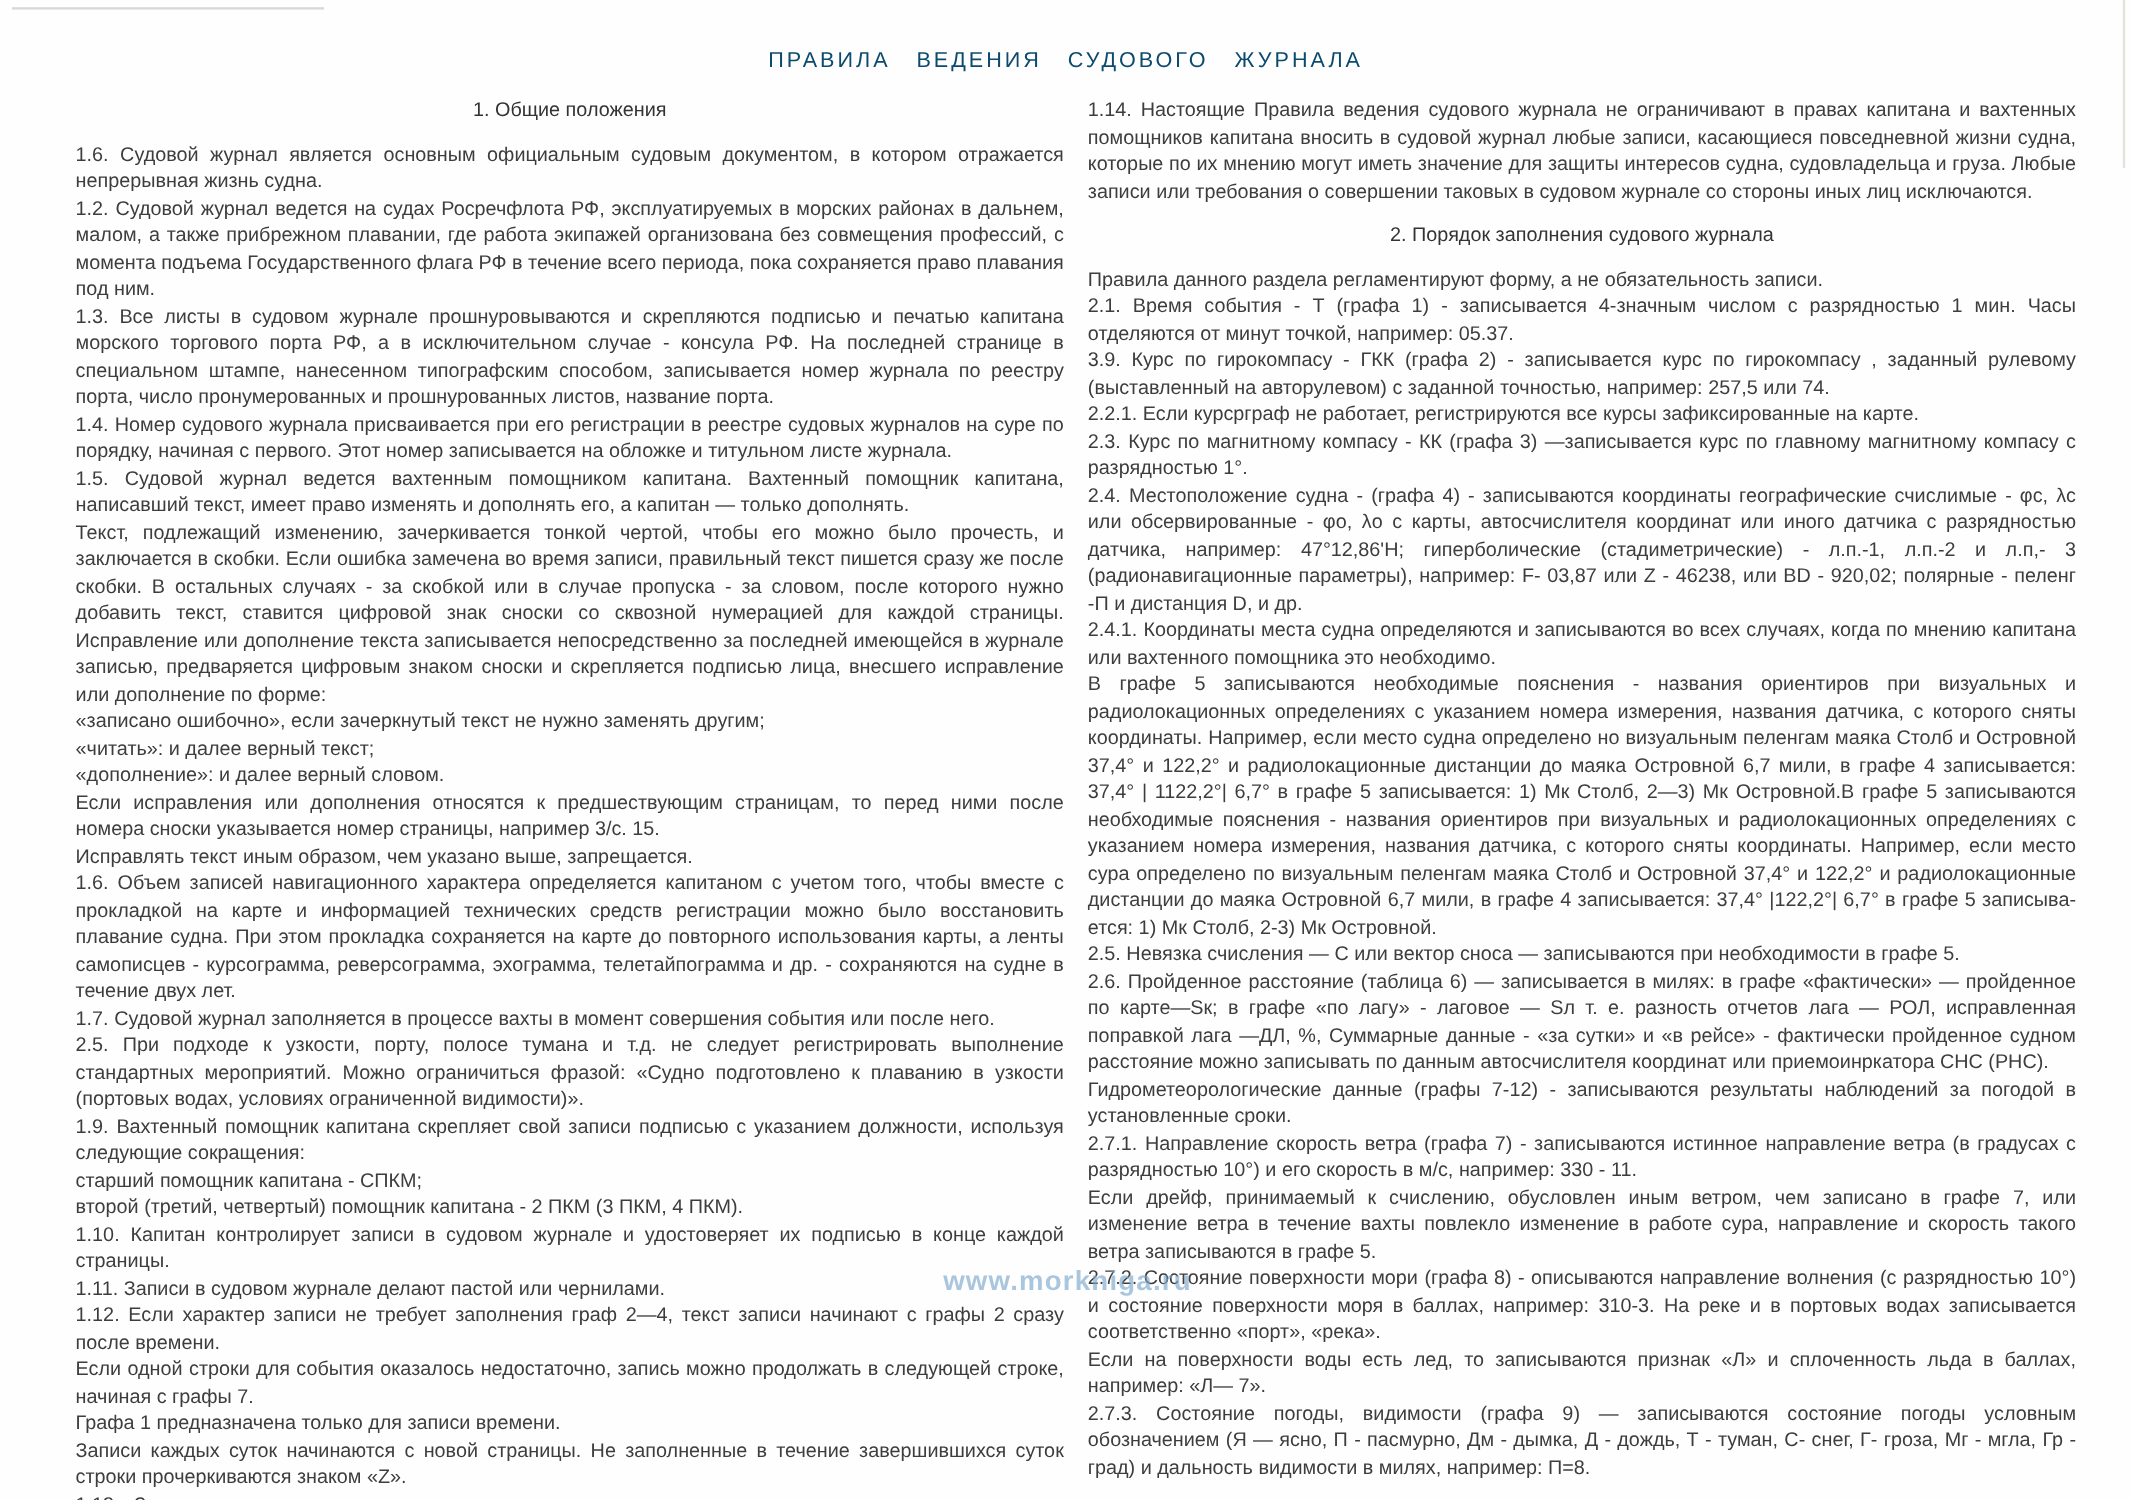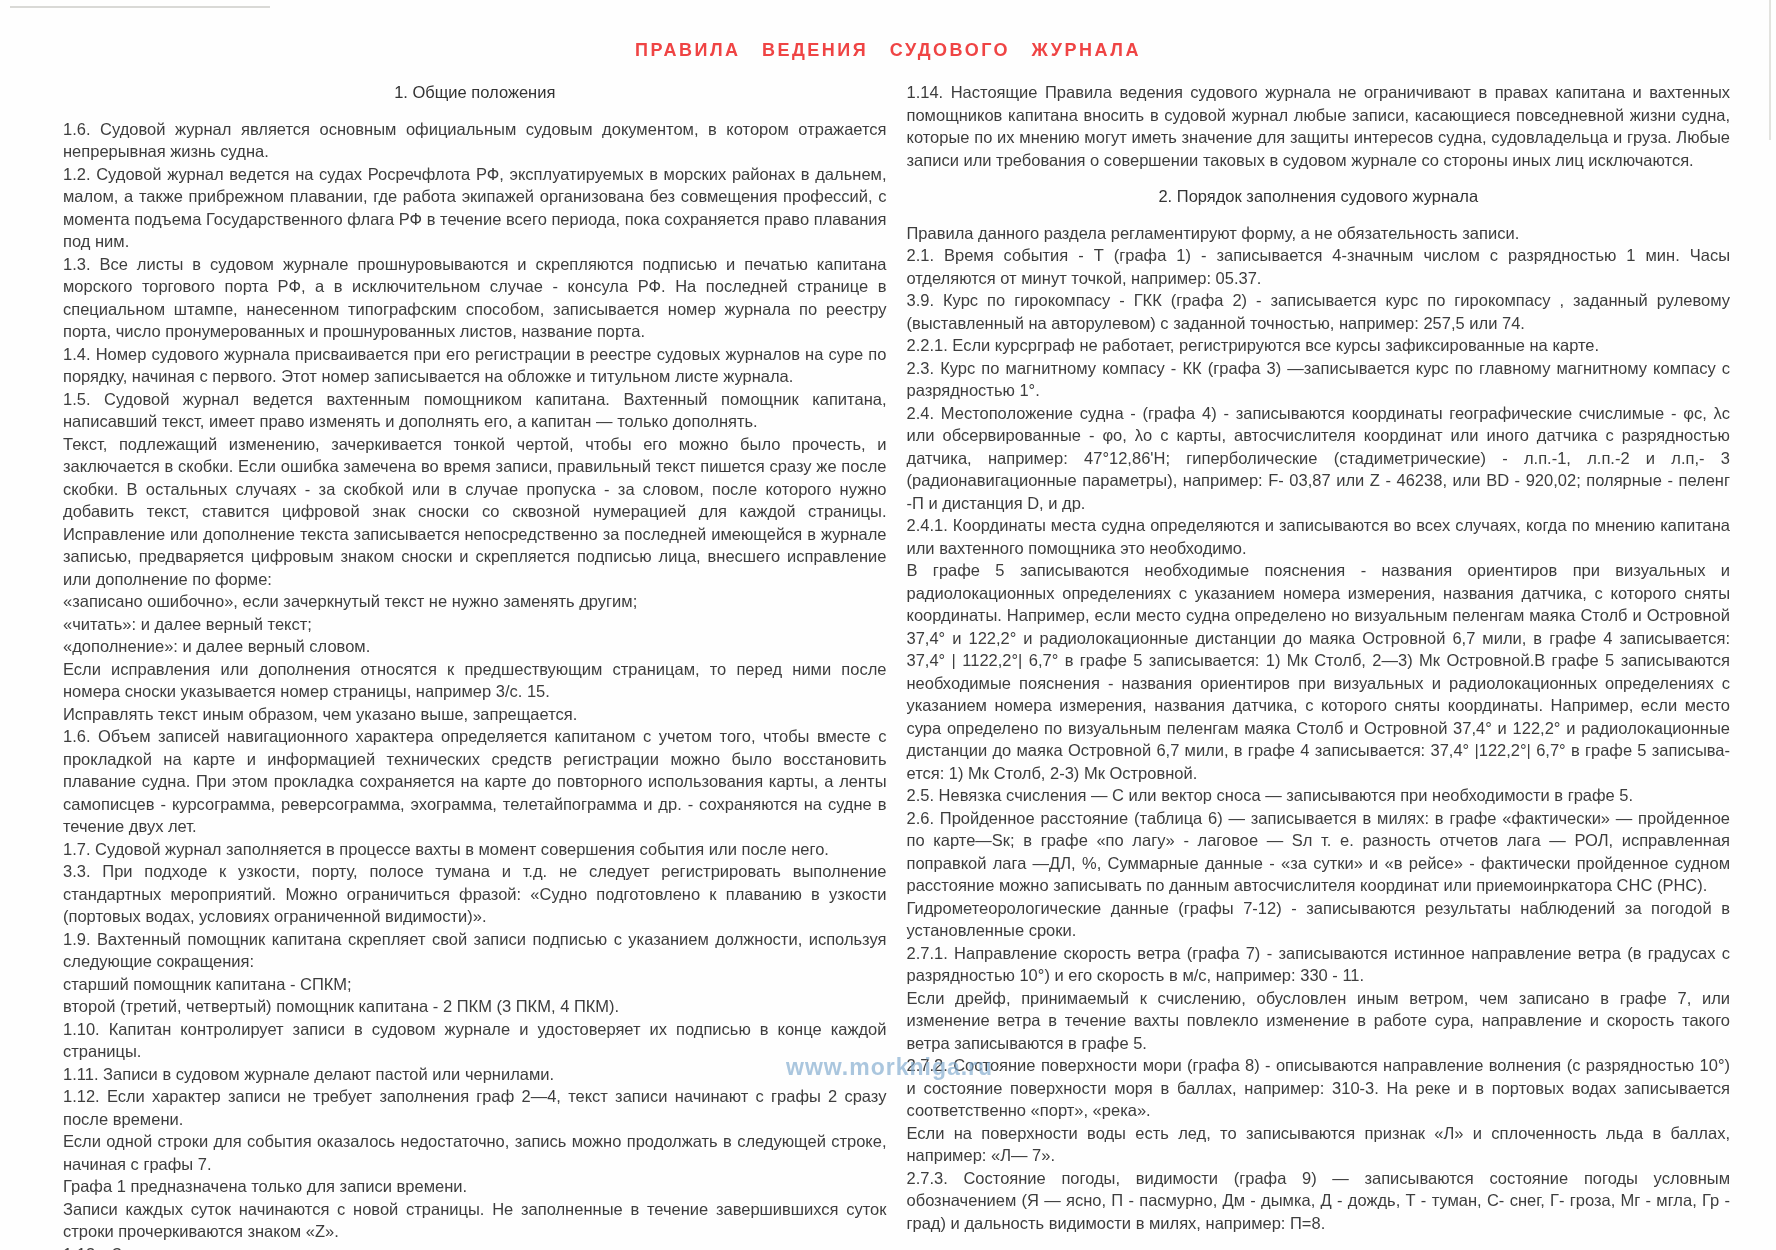--- a/index.html
+++ b/index.html
@@ -25,24 +25,24 @@
   .scan-line-right {
     position: absolute;
     top: 0; right: 5px;
     width: 2px; height: 140px;
     background: #e3e3df;
   }
   .doc-title {
     text-align: center;
     padding-top: 40px;
     font-size: 18px;
-    font-weight: bold;
+    font-weight: normal;
     letter-spacing: 2.5px;
     word-spacing: 14px;
-    color: #ef4444;
+    color: #0c4a6e;
   }
   .columns {
     display: flex;
     gap: 20px;
     padding: 20px 46px 0 63px;
   }
   .col {
     width: 824px;
     font-size: 16.5px;
     line-height: 22.5px;
@@ -92,21 +92,21 @@
       <p>1.4. Номер судового журнала присваивается при его регистрации в реестре судовых журна­лов на суре по порядку, начиная с первого. Этот номер записывается на обложке и титуль­ном листе журнала.</p>
       <p>1.5. Судовой журнал ведется вахтенным помощником капитана. Вахтенный помощник ка­питана, написавший текст, имеет право изменять и дополнять его, а капитан — только до­полнять.</p>
       <p>Текст, подлежащий изменению, зачеркивается тонкой чертой, чтобы его можно было про­честь, и заключается в скобки. Если ошибка замечена во время записи, правильный текст пишется сразу же после скобки. В остальных случаях - за скобкой или в случае пропуска - за словом, после которого нужно добавить текст, ставится цифровой знак сноски со сквозной нумерацией для каждой страницы. Исправление или дополнение текста записывается непо­средственно за последней имеющейся в журнале записью, предваряется цифровым знаком сноски и скрепляется подписью лица, внесшего исправление или дополнение по форме:</p>
       <p>«записано ошибочно», если зачеркнутый текст не нужно заменять другим;</p>
       <p>«читать»: и далее верный текст;</p>
       <p>«дополнение»: и далее верный словом.</p>
       <p>Если исправления или дополнения относятся к предшествующим страницам, то перед ними после номера сноски указывается номер страницы, например 3/с. 15.</p>
       <p>Исправлять текст иным образом, чем указано выше, запрещается.</p>
       <p>1.6. Объем записей навигационного характера определяется капитаном с учетом того, что­бы вместе с прокладкой на карте и информацией технических средств регистрации можно было восстановить плавание судна. При этом прокладка сохраняется на карте до повторного использования карты, а ленты самописцев - курсограмма, реверсограмма, эхограмма, теле­тайпограмма и др. - сохраняются на судне в течение двух лет.</p>
       <p>1.7. Судовой журнал заполняется в процессе вахты в момент совершения события или после него.</p>
-      <p>3.3. При подходе к узкости, порту, полосе тумана и т.д. не следует регистрировать выполне­ние стандартных мероприятий. Можно ограничиться фразой: «Судно подготовлено к плава­нию в узкости (портовых водах, условиях ограниченной видимости)».</p>
+      <p>2.5. При подходе к узкости, порту, полосе тумана и т.д. не следует регистрировать выполне­ние стандартных мероприятий. Можно ограничиться фразой: «Судно подготовлено к плава­нию в узкости (портовых водах, условиях ограниченной видимости)».</p>
       <p>1.9. Вахтенный помощник капитана скрепляет свой записи подписью с указанием должно­сти, используя следующие сокращения:</p>
       <p>старший помощник капитана - СПКМ;</p>
       <p>второй (третий, четвертый) помощник капитана - 2 ПКМ (3 ПКМ, 4 ПКМ).</p>
       <p>1.10. Капитан контролирует записи в судовом журнале и удостоверяет их подписью в конце каждой страницы.</p>
       <p>1.11. Записи в судовом журнале делают пастой или чернилами.</p>
       <p>1.12. Если характер записи не требует заполнения граф 2—4, текст записи начинают с гра­фы 2 сразу после времени.</p>
       <p>Если одной строки для события оказалось недостаточно, запись можно продолжать в сле­дующей строке, начиная с графы 7.</p>
       <p>Графа 1 предназначена только для записи времени.</p>
       <p>Записи каждых суток начинаются с новой страницы. Не заполненные в течение завершив­шихся суток строки прочеркиваются знаком «Z».</p>
       <p>1.13. Заполненные судовые журналы хранятся на судне два года, после чего сдаются в ар­хив пароходства.</p>

